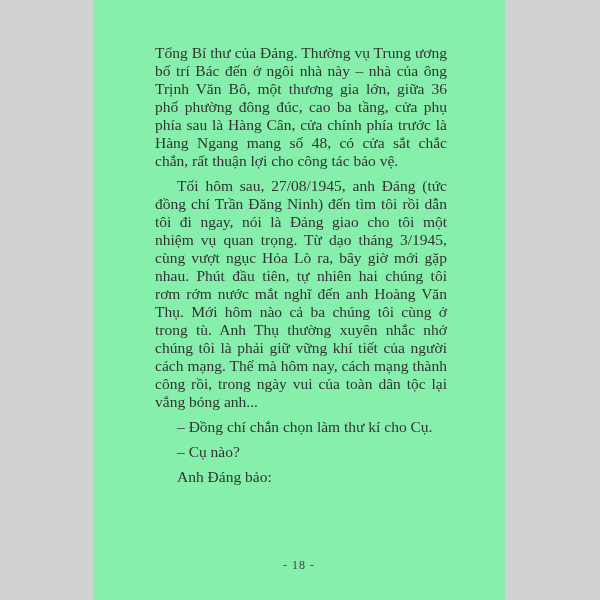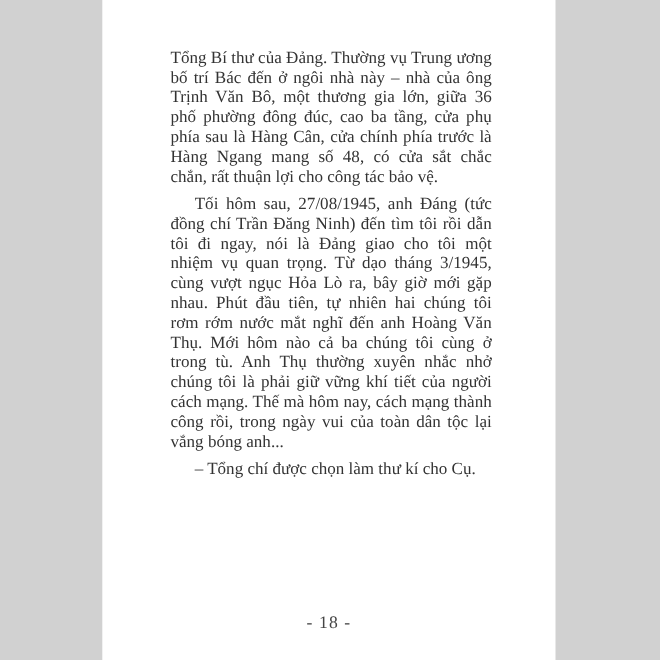--- a/index.html
+++ b/index.html
@@ -16,21 +16,21 @@
     width: 600px;
     height: 600px;
     background: #d1d1d1;
   }
   .paper {
     position: absolute;
     left: 93px;
     top: 0;
     width: 412px;
     height: 600px;
-    background: #ffffff;
+    background: #86efac;
   }
   .text-block {
     position: absolute;
     left: 62px;
     right: 58px;
     top: 44px;
     color: #333333;
     font-size: 15.5px;
     line-height: 18px;
     text-align: justify;
@@ -42,33 +42,35 @@
   }
   .text-block p.no-indent {
     text-indent: 0;
   }
   .page-number {
     position: absolute;
     left: 0;
     right: 0;
     top: 558px;
     text-align: center;
-    font-size: 16px;
+    font-size: 12px;
     letter-spacing: 1px;
     color: #454545;
   }
 </style>
 </head>
 <body>
 
 <div class="stage">
   <div class="paper">
 
     <div class="text-block">
       <p class="no-indent">Tổng Bí thư của Đảng. Thường vụ Trung ương bố trí Bác đến ở ngôi nhà này – nhà của ông Trịnh Văn Bô, một thương gia lớn, giữa 36 phố phường đông đúc, cao ba tầng, cửa phụ phía sau là Hàng Cân, cửa chính phía trước là Hàng Ngang mang số 48, có cửa sắt chắc chắn, rất thuận lợi cho công tác bảo vệ.</p>
       <p>Tối hôm sau, 27/08/1945, anh Đáng (tức đồng chí Trần Đăng Ninh) đến tìm tôi rồi dẫn tôi đi ngay, nói là Đảng giao cho tôi một nhiệm vụ quan trọng. Từ dạo tháng 3/1945, cùng vượt ngục Hỏa Lò ra, bây giờ mới gặp nhau. Phút đầu tiên, tự nhiên hai chúng tôi rơm rớm nước mắt nghĩ đến anh Hoàng Văn Thụ. Mới hôm nào cả ba chúng tôi cùng ở trong tù. Anh Thụ thường xuyên nhắc nhở chúng tôi là phải giữ vững khí tiết của người cách mạng. Thế mà hôm nay, cách mạng thành công rồi, trong ngày vui của toàn dân tộc lại vắng bóng anh...</p>
-      <p>– Tổng chí được chọn làm thư kí cho Cụ.</p>
+      <p>– Đồng chí chắn chọn làm thư kí cho Cụ.</p>
+      <p>– Cụ nào?</p>
+      <p>Anh Đáng bảo:</p>
     </div>
 
     <div class="page-number">- 18 -</div>
 
   </div>
 </div>
 
 </body></html>

